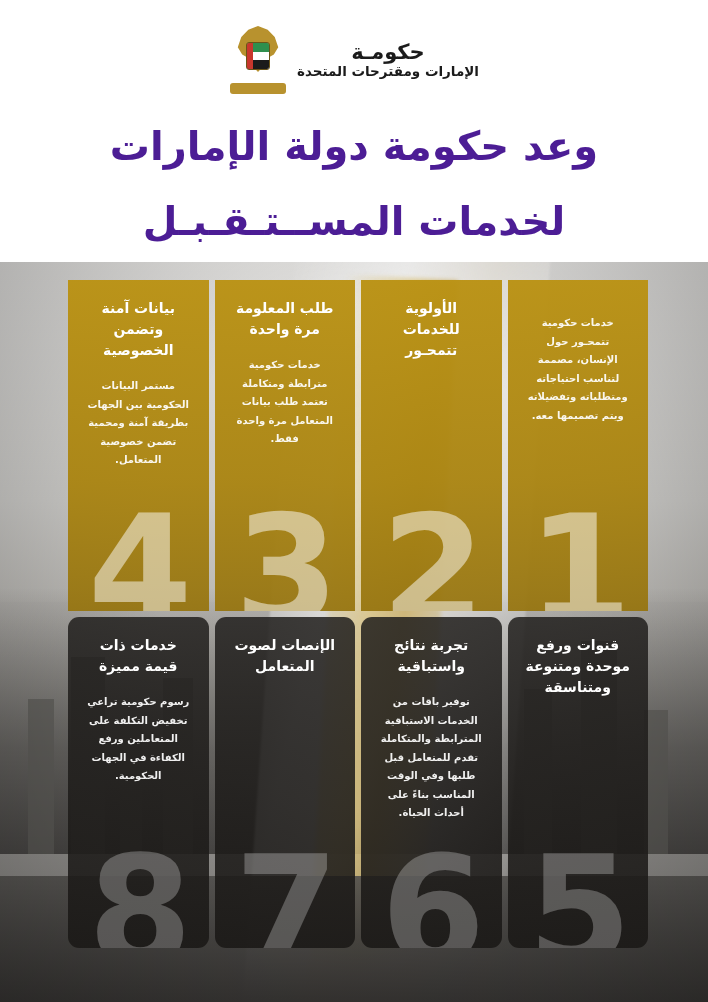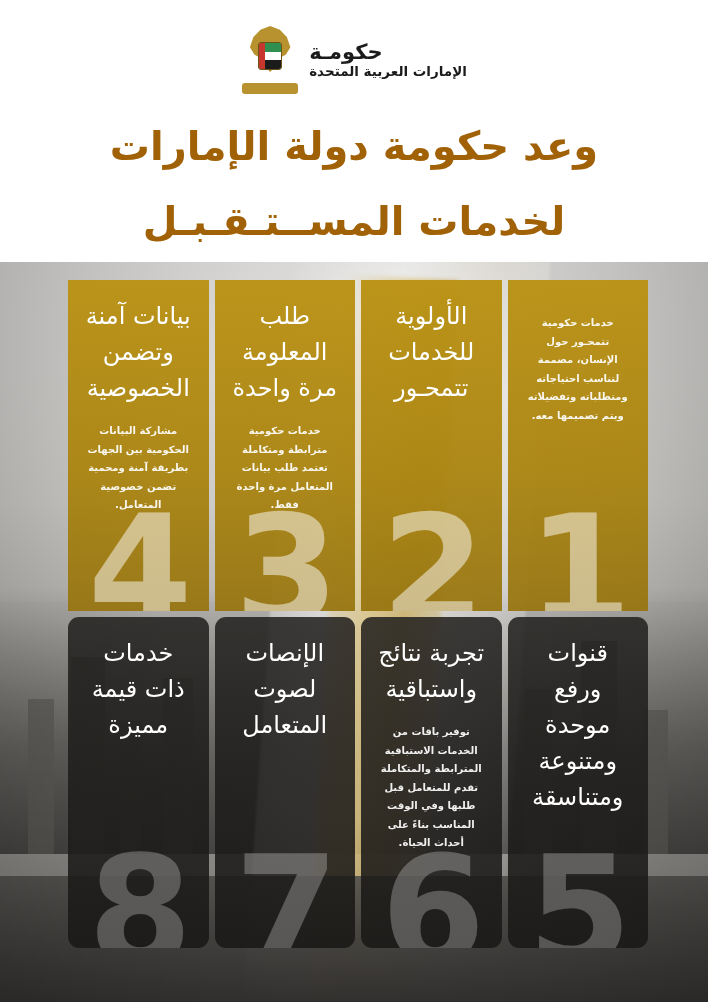--- a/index.html
+++ b/index.html
@@ -29,21 +29,21 @@
   .emblem-row {
     display: flex;
     flex-direction: row-reverse;
     align-items: center;
     justify-content: center;
     gap: 10px;
     padding-top: 24px;
     height: 72px;
   }
   .emblem-text {
-    text-align: left;
+    text-align: center;
     line-height: 1.15;
   }
   .emblem-text .l1 {
     font-size: 21px;
     font-weight: bold;
     color: #1b1b1b;
     letter-spacing: 1px;
   }
   .emblem-text .l2 {
     font-size: 13.5px;
@@ -103,21 +103,21 @@
     border-radius: 3px;
   }
 
   
   .title {
     position: absolute;
     top: 118px;
     right: 0;
     width: 708px;
     text-align: center;
-    color: #a16207;
+    color: #4c1d95;
     font-weight: bold;
     font-size: 40px;
     line-height: 1.42;
     letter-spacing: 1px;
     padding: 0 48px;
     box-sizing: border-box;
   }
   .title .ln { display: block; white-space: nowrap; }
   .title .ln2 { margin-top: 18px; }
 
@@ -204,23 +204,23 @@
   }
   .card.gold {
     background: linear-gradient(180deg, rgba(186,146,20,0.97) 0%, rgba(170,132,16,0.95) 60%, rgba(150,116,14,0.93) 100%);
   }
   .card.dark {
     background: linear-gradient(180deg, rgba(34,32,30,0.86) 0%, rgba(26,24,22,0.88) 100%);
     border-radius: 11px;
   }
   .card h3 {
     margin: 0;
-    font-size: 24px;
+    font-size: 14px;
     line-height: 1.5;
-    font-weight: normal;
+    font-weight: bold;
     letter-spacing: 0.2px;
   }
   .card p {
     margin: 16px 4px 0 4px;
     font-size: 10px;
     line-height: 1.85;
     font-weight: bold;
     color: rgba(255,255,255,0.93);
   }
   .card .num {
@@ -252,21 +252,21 @@
         <div class="shield">
           <i class="s1"></i>
             <i class="s2"></i>
             <i class="s3"></i>
           <span class="bar"></span>
         </div>
         <div class="scroll"></div>
       </div>
       <div class="emblem-text">
         <div class="l1">حكومـة</div>
-        <div class="l2">الإمارات العربية المتحدة</div>
+        <div class="l2">الإمارات ومقترحات المتحدة</div>
       </div>
     </div>
 
     <div class="title">
       <span class="ln ln1">وعد حكومة دولة الإمارات</span>
       <span class="ln ln2">لخدمات المســتـقـبـل</span>
     </div>
   </div>
 
   <div class="photo">
@@ -299,21 +299,21 @@
     </div>
 
     <div class="card gold">
       <h3>طلب المعلومة مرة واحدة</h3>
       <p>خدمات حكومية مترابطة ومتكاملة تعتمد طلب بيانات المتعامل مرة واحدة فقط.</p>
       <div class="num">3</div>
     </div>
 
     <div class="card gold">
       <h3>بيانات آمنة وتضمن الخصوصية</h3>
-      <p>مشاركة البيانات الحكومية بين الجهات بطريقة آمنة ومحمية تضمن خصوصية المتعامل.</p>
+      <p>مستمر البيانات الحكومية بين الجهات بطريقة آمنة ومحمية تضمن خصوصية المتعامل.</p>
       <div class="num">4</div>
     </div>
 
     <div class="card dark">
       <h3>قنوات ورفع موحدة ومتنوعة ومتناسقة</h3>
       <div class="num">5</div>
     </div>
 
     <div class="card dark">
       <h3>تجربة نتائج واستباقية</h3>
@@ -321,17 +321,18 @@
       <div class="num">6</div>
     </div>
 
     <div class="card dark">
       <h3>الإنصات لصوت المتعامل</h3>
       <div class="num">7</div>
     </div>
 
     <div class="card dark">
       <h3>خدمات ذات قيمة مميزة</h3>
+      <p>رسوم حكومية تراعي تخفيض التكلفة على المتعاملين ورفع الكفاءة في الجهات الحكومية.</p>
       <div class="num">8</div>
     </div>
 
   </div>
 </div>
 
 </body></html>

